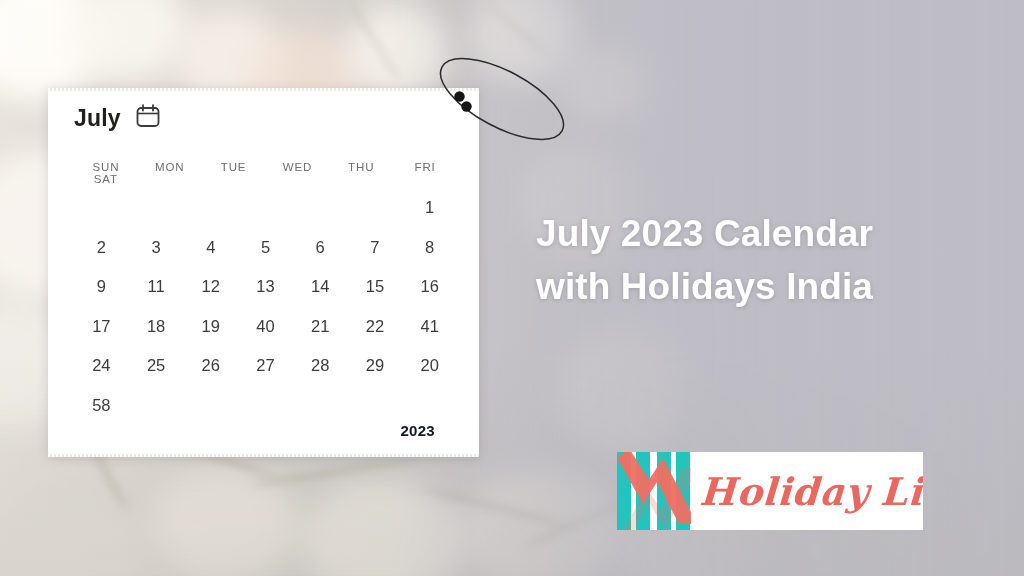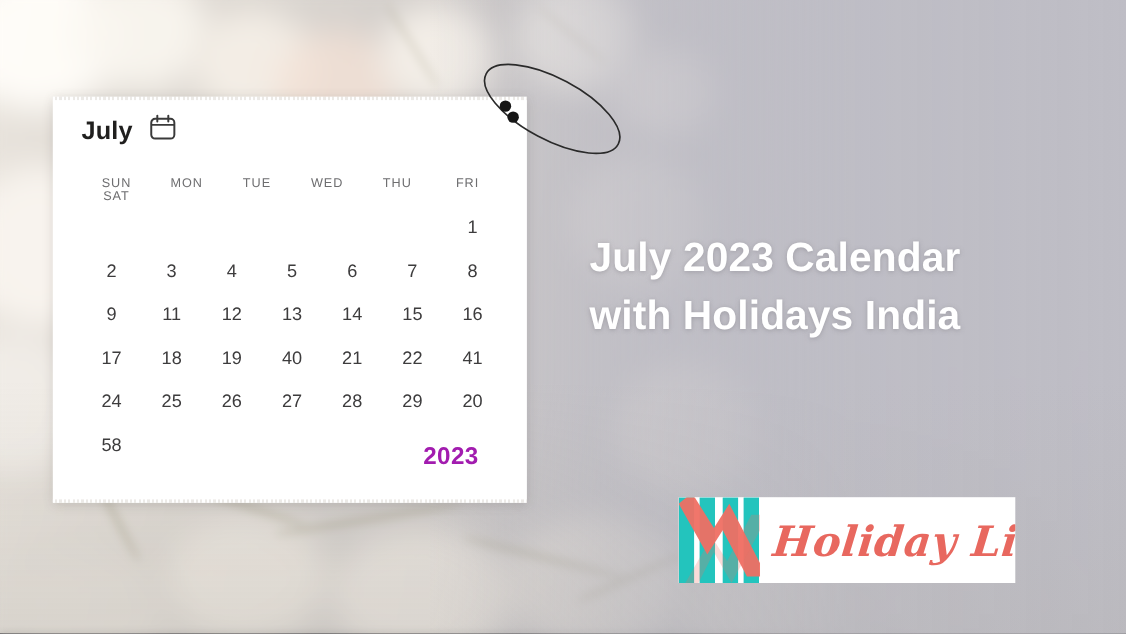--- a/index.html
+++ b/index.html
@@ -126,24 +126,24 @@
     text-align: center;
     font-size: 16.5px;
     color: #3d3c3d;
     line-height: 39.5px;
   }
   .daygrid div.empty { color: transparent; }
 
   .year {
     position: absolute;
     right: 44px;
-    bottom: 29px;
-    font-size: 22px;
+    bottom: 18px;
+    font-size: 15px;
     font-weight: bold;
-    color: #a21caf;
+    color: #0f172a;
     letter-spacing: .3px;
   }
 
   
   .doodle {
     position: absolute;
     left: 428px;
     top: 40px;
     pointer-events: none;
   }

